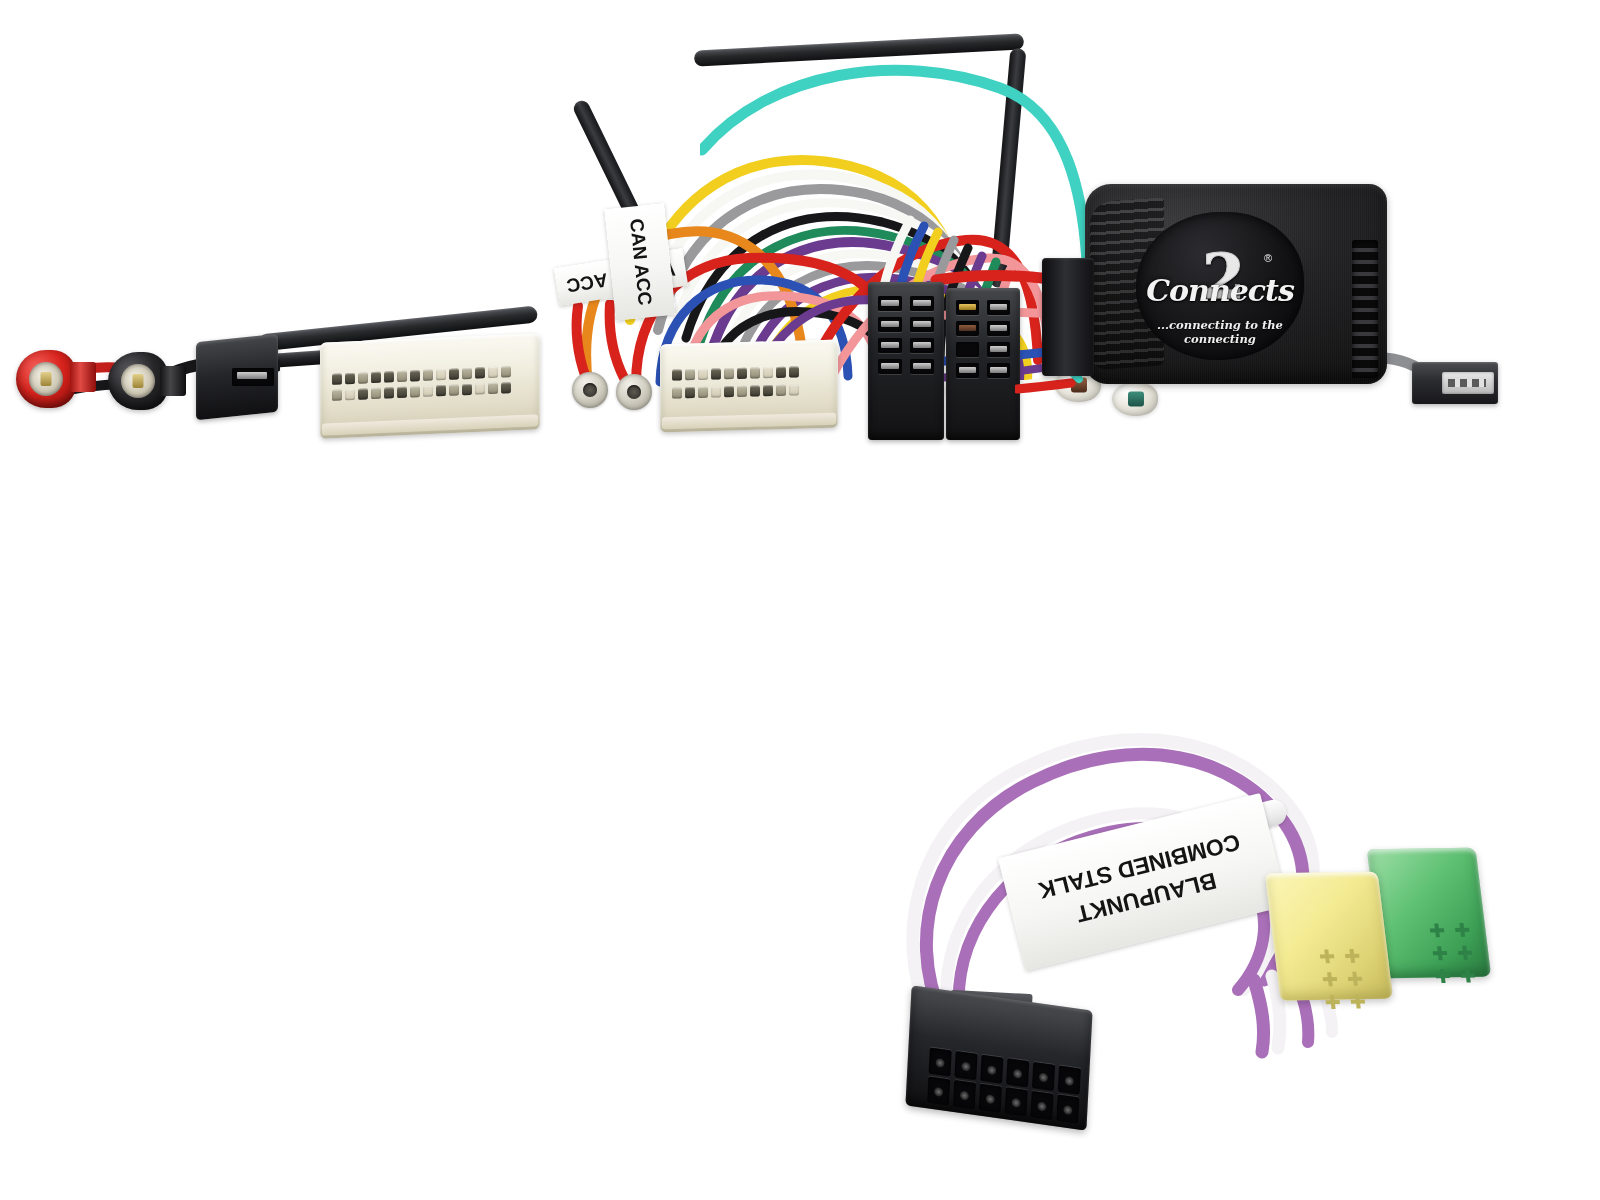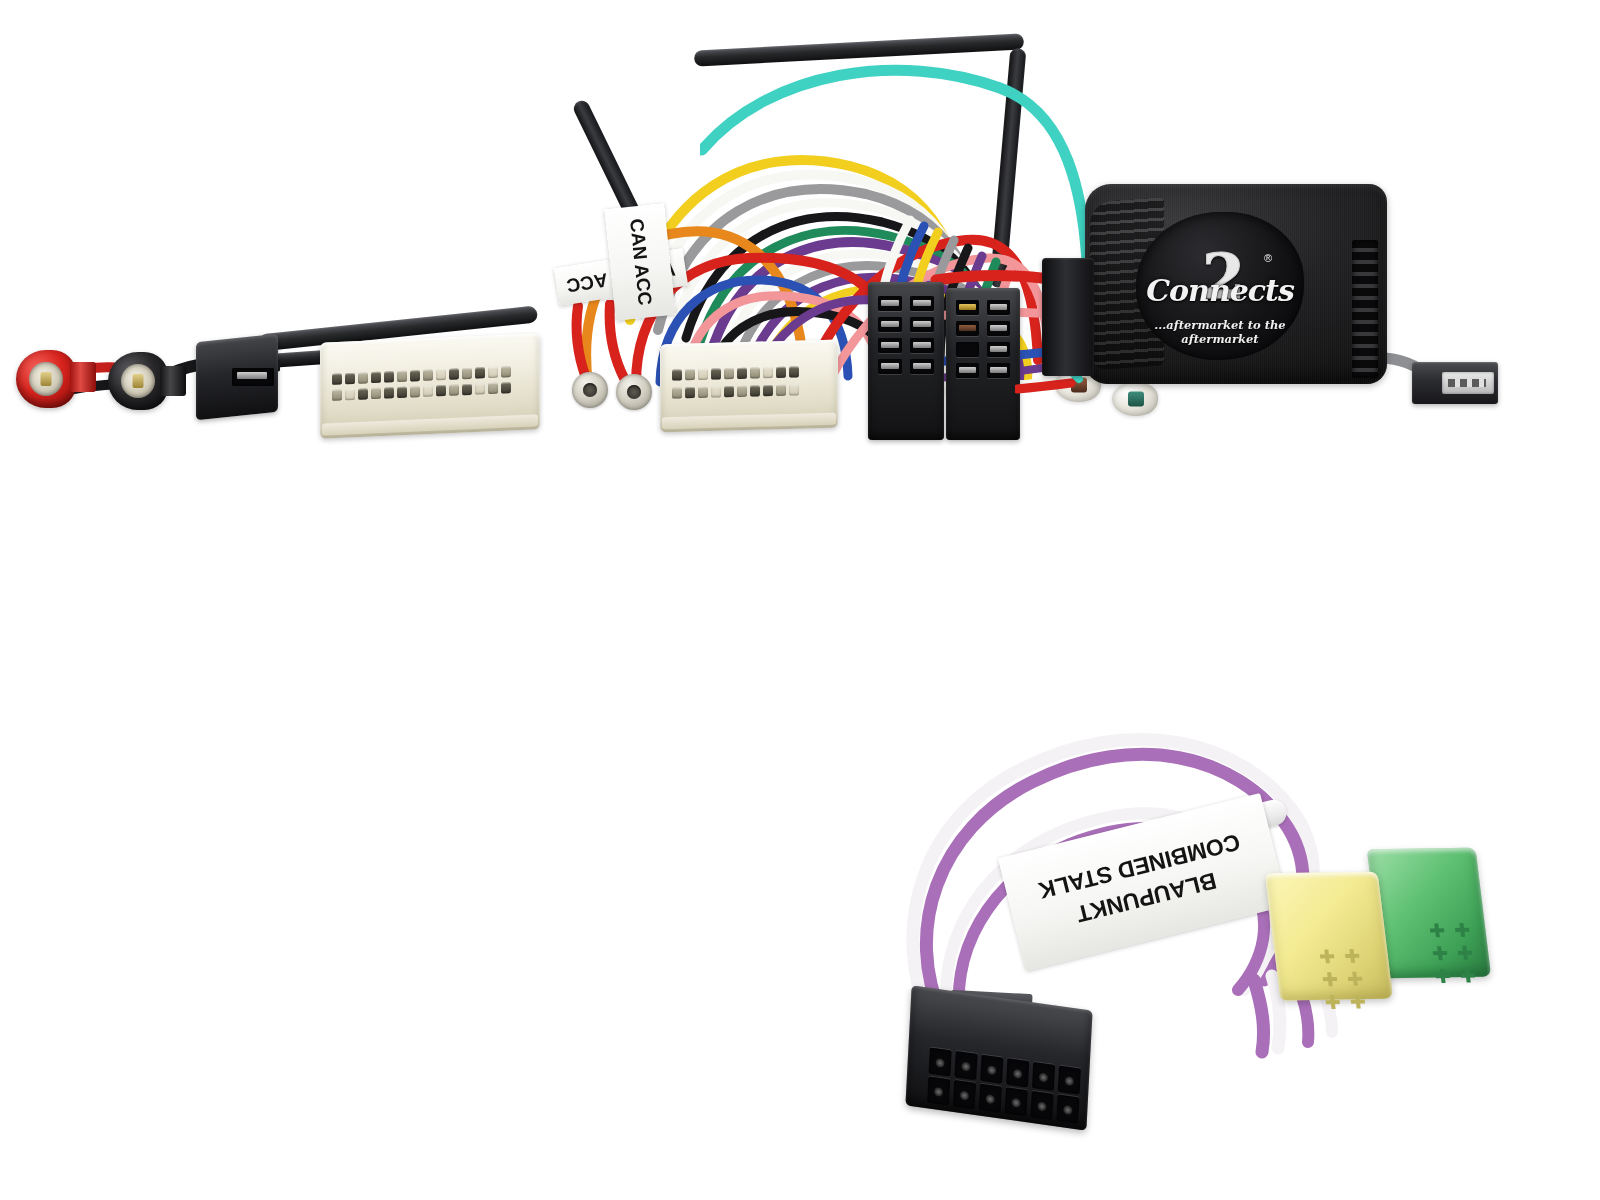--- a/index.html
+++ b/index.html
@@ -613,21 +613,21 @@
   </svg>
 
   <div id="module"></div>
   <div id="module-ribs"></div>
   <div id="module-vents"></div>
   <div id="logo-disc"></div>
   <div id="logo-inner">
     <div id="logo-two">2</div>
     <div id="logo-script">Connects</div>
     <div id="logo-reg">®</div>
-    <div id="logo-tag">...aftermarket to the aftermarket</div>
+    <div id="logo-tag">...connecting to the connecting</div>
   </div>
 
   <div style="position:absolute; left:1042px; top:258px; width:52px; height:118px;
               background:linear-gradient(90deg,#0d0d0f,#2e2f33 45%,#111114);
               border-radius:4px; box-shadow:inset 0 1px 2px rgba(255,255,255,.15), 0 2px 5px rgba(0,0,0,.3);"></div>
 
   <div id="usb-shell"></div>
   <div id="usb-tongue"></div>
 
   <div class="flag" style="left:556px; top:258px; width:130px; height:38px; transform:rotate(-9deg); font-size:19px;">

